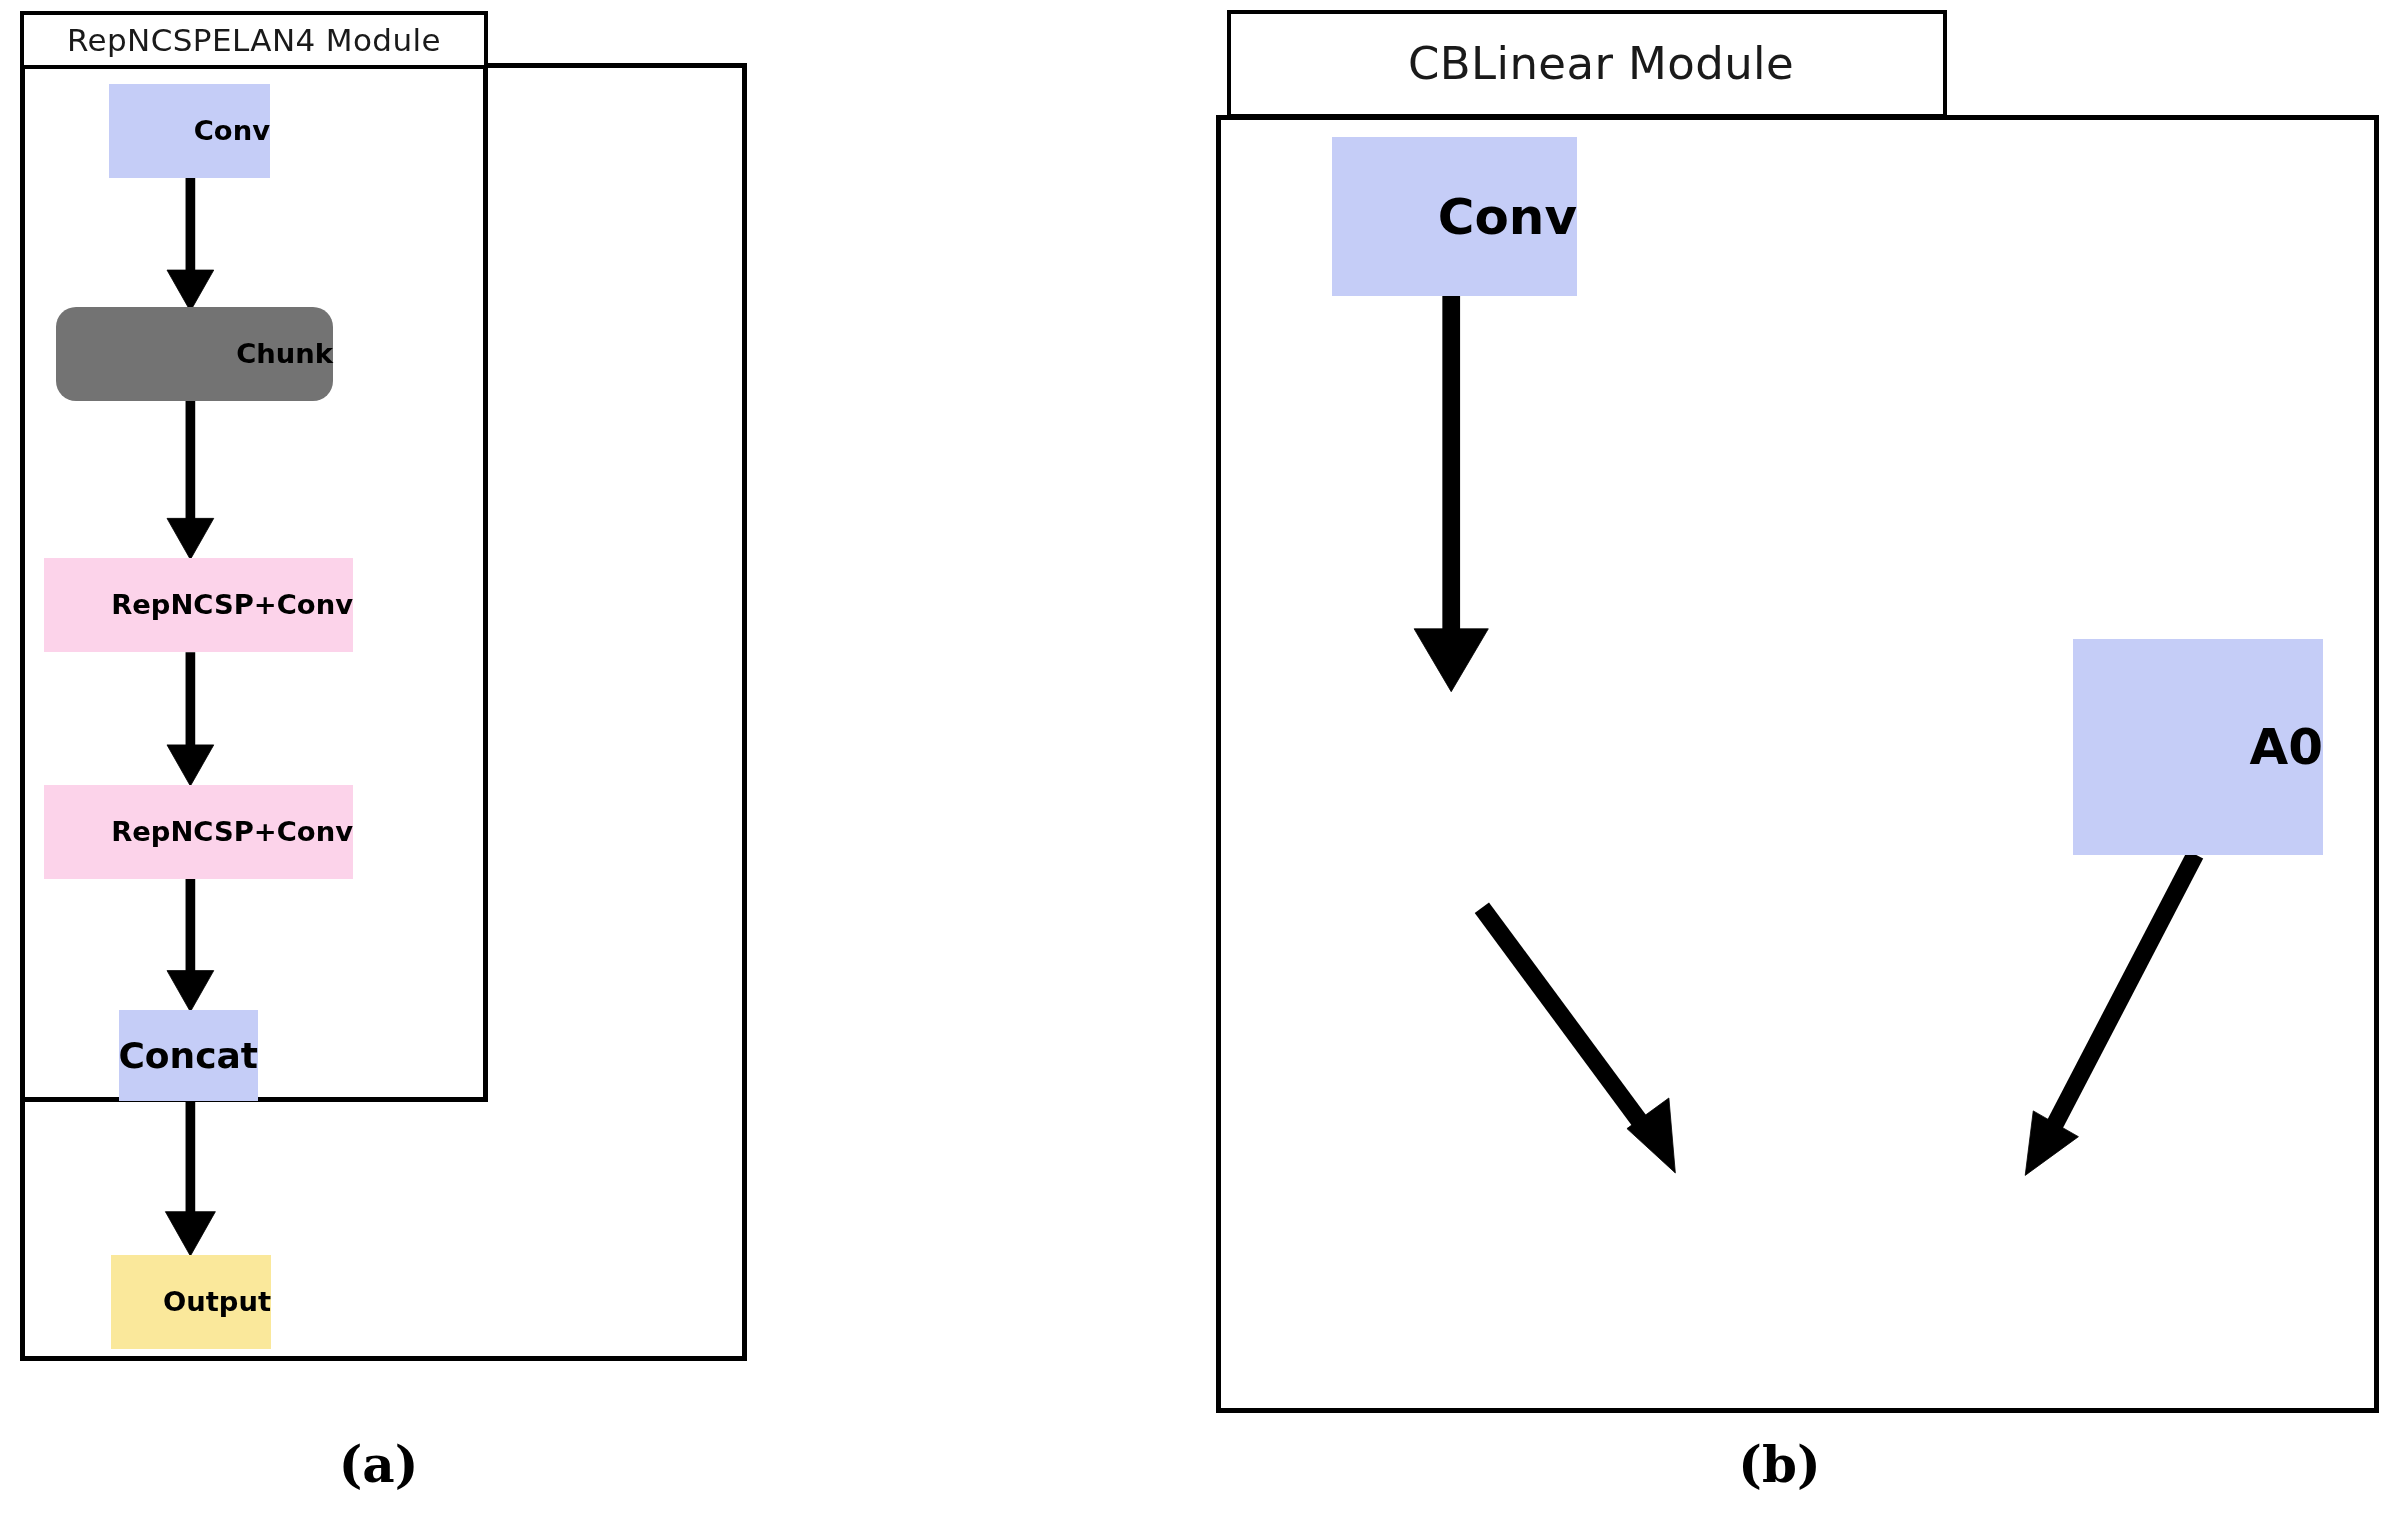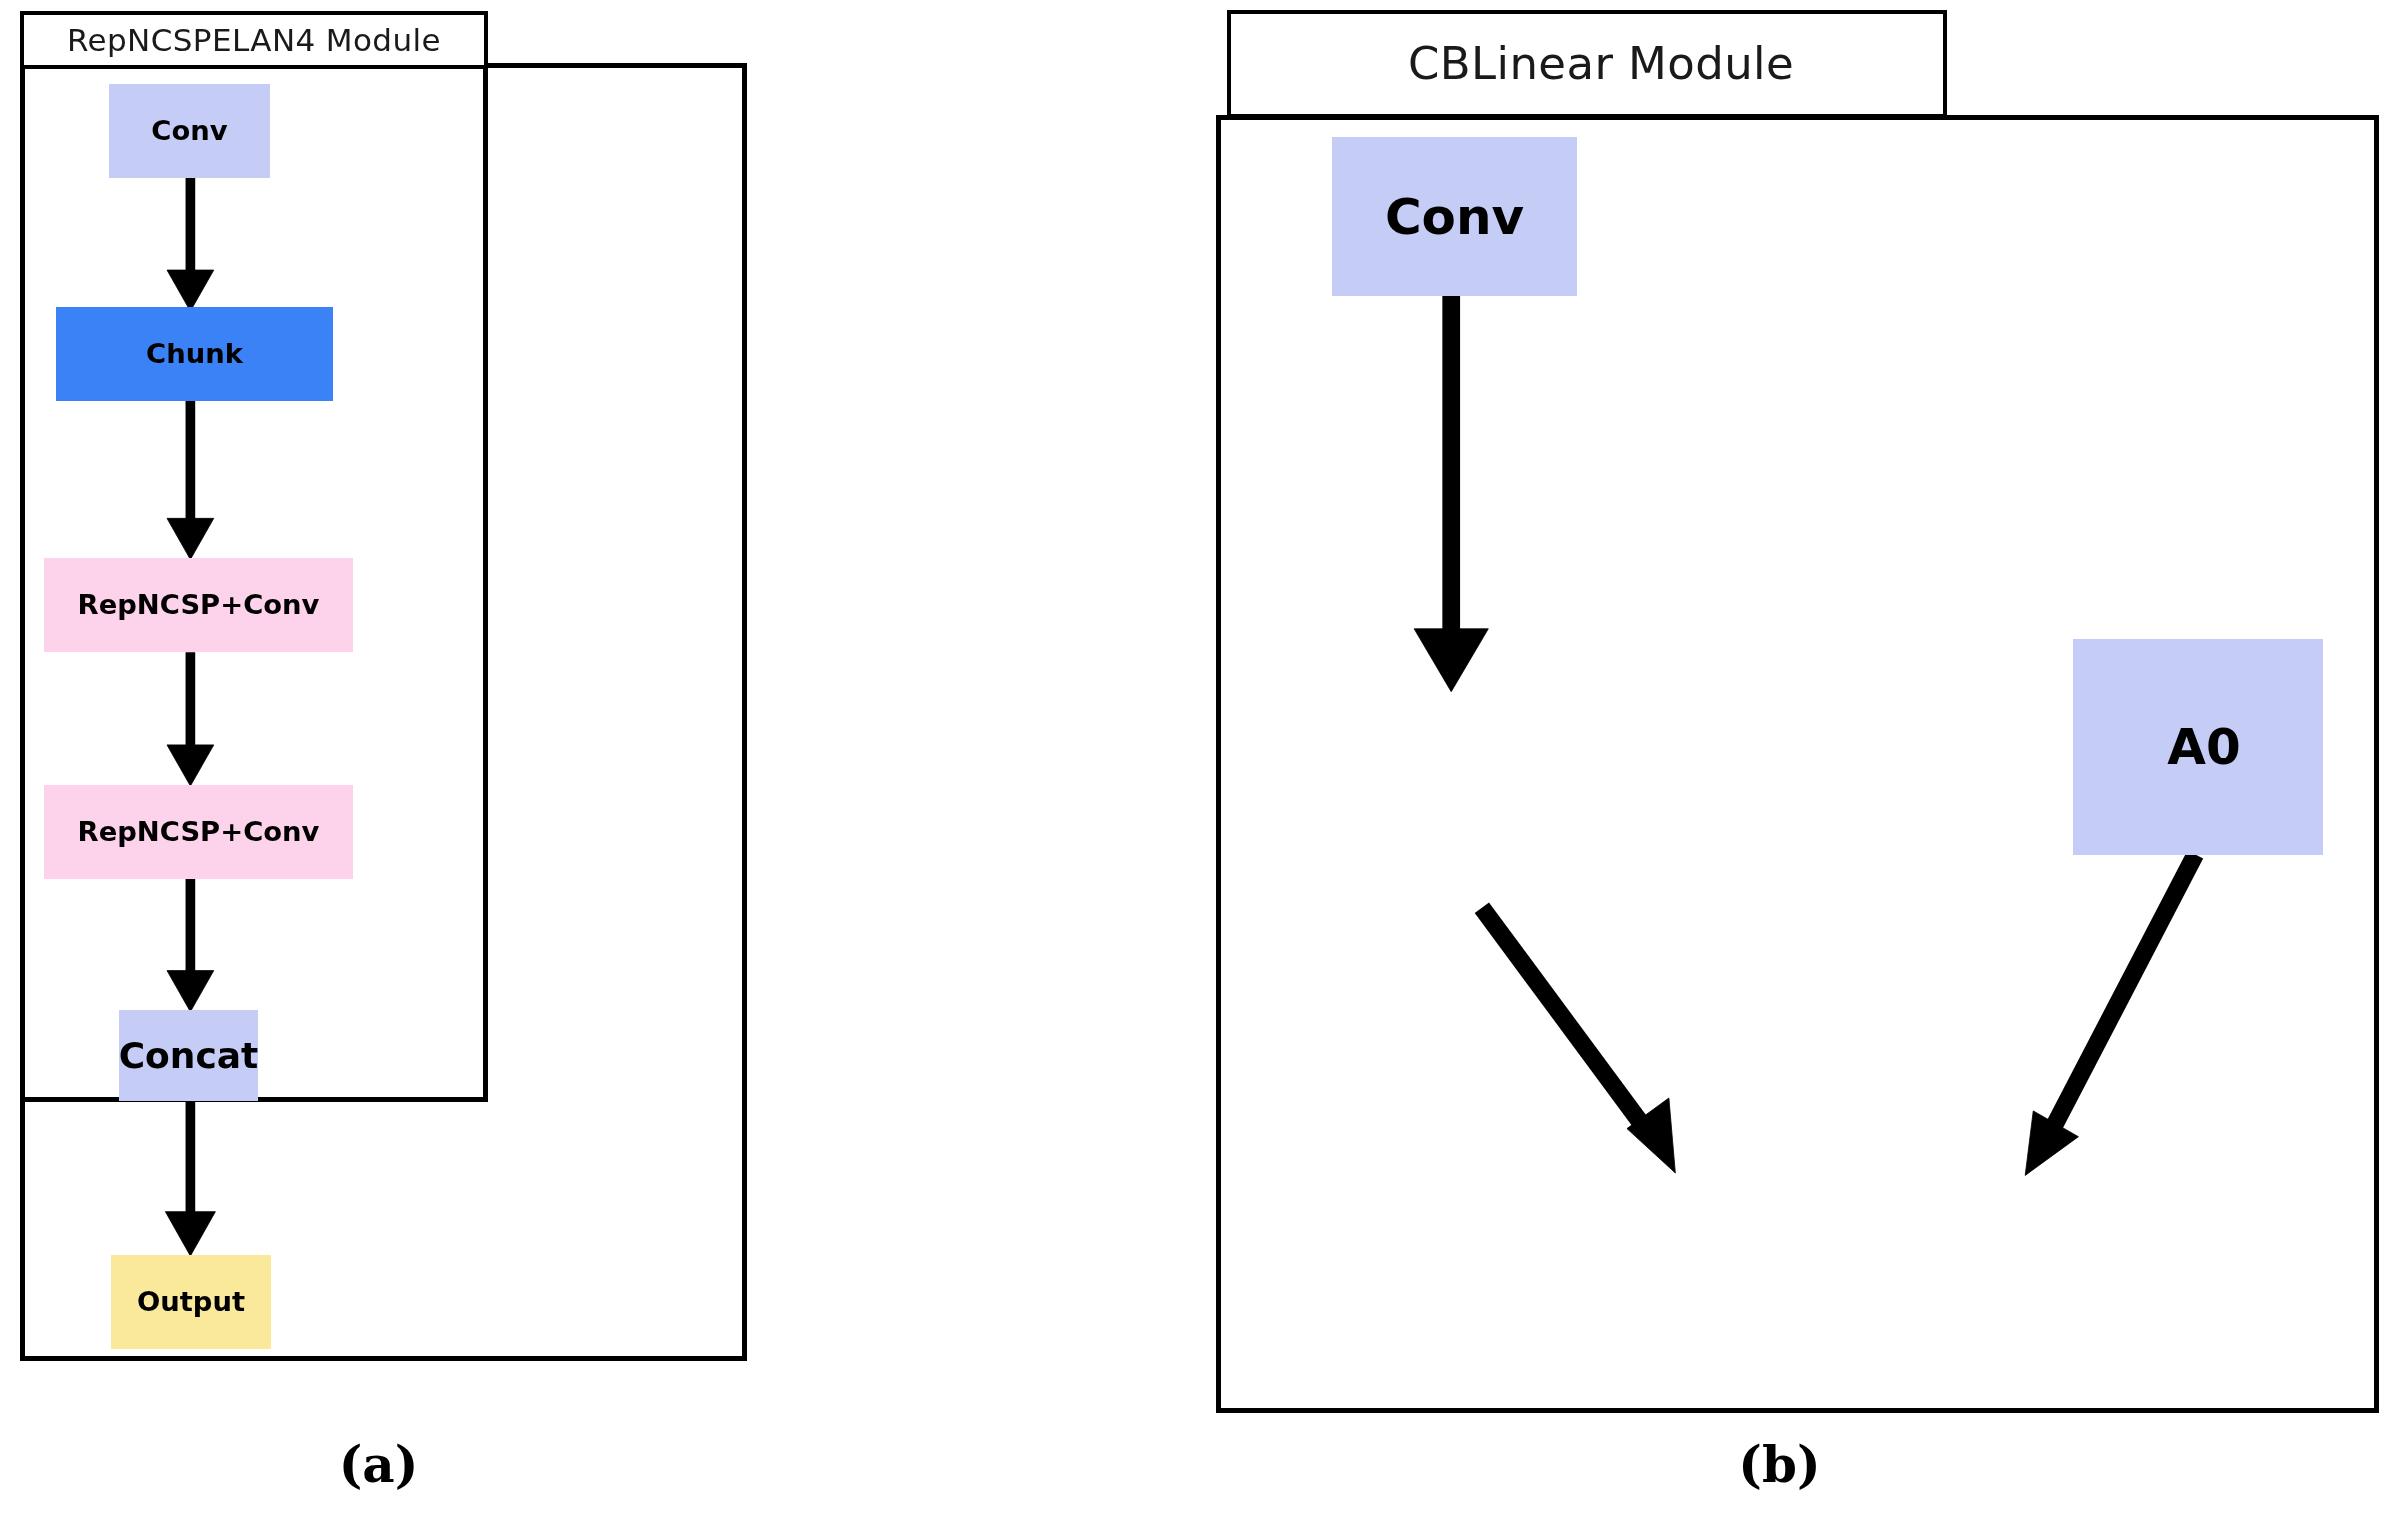--- a/index.html
+++ b/index.html
@@ -51,21 +51,21 @@
     white-space: nowrap;
     letter-spacing: 0.4px;
   }
 
   
   .node {
     position: absolute;
     box-sizing: border-box;
     display: flex;
     align-items: center;
-    justify-content: center;
+    justify-content: flex-end;
     z-index: 4;
   }
   .node-label {
     font-family: "DejaVu Sans", sans-serif;
     font-weight: bold;
     color: #000000;
     white-space: nowrap;
     text-align: center;
     line-height: 1;
   }
@@ -100,21 +100,21 @@
   <div class="inner-frame" style="left:20px; top:63px; width:468px; height:1039px;"></div>
 
   <div class="title-box" style="left:20px; top:11.3px; width:468px; height:58px;">
     <span class="title-text" style="font-size:31px;">RepNCSPELAN4 Module</span>
   </div>
 
   <div class="node" style="left:109px; top:84px; width:161px; height:94px; background:#c5cdf7;">
     <span class="node-label" style="font-size:27.4px;">Conv</span>
   </div>
 
-  <div class="node" style="left:56px; top:307px; width:277px; height:94px; background:#3b82f6;">
+  <div class="node" style="left:56px; top:307px; width:277px; height:94px; background:#737373;border-radius:20px;">
     <span class="node-label" style="font-size:27.4px;">Chunk</span>
   </div>
 
   <div class="node" style="left:44px; top:558px; width:309px; height:94px; background:#fcd3ea;">
     <span class="node-label" style="font-size:27.4px;">RepNCSP+Conv</span>
   </div>
 
   <div class="node" style="left:44px; top:785px; width:309px; height:94px; background:#fcd3ea;">
     <span class="node-label" style="font-size:27.4px;">RepNCSP+Conv</span>
   </div>

